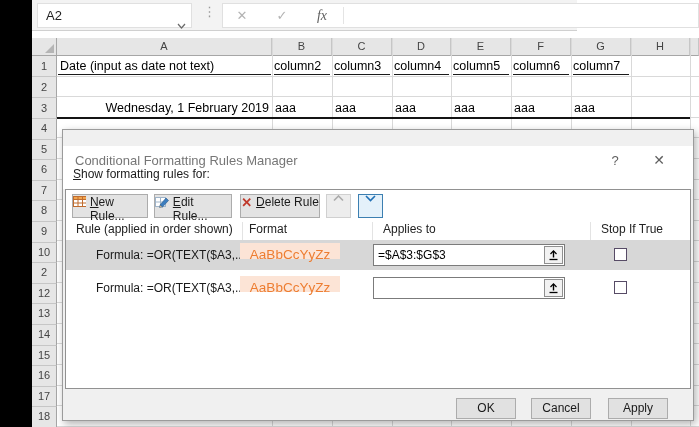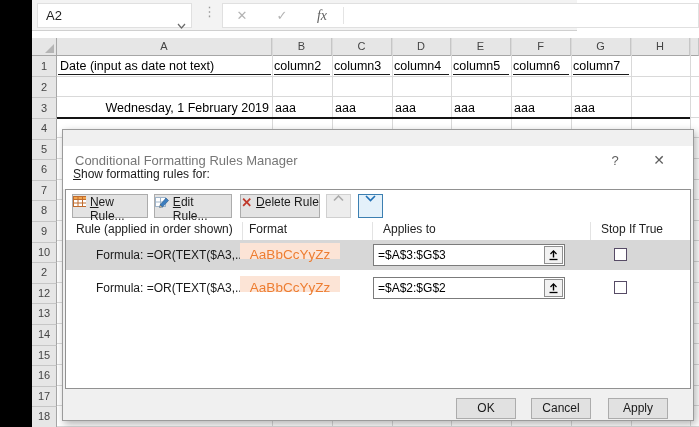--- a/index.html
+++ b/index.html
@@ -264,21 +264,20 @@
               </svg>
           </span>
         </span>
         <span class="cfcheck"></span>
       </div>
 
       <div class="rulerow" style="top:84px;height:28px;">
         <span class="rule-text" style="line-height:28px;">Formula: =OR(TEXT($A3,...</span>
         <span class="chip" style="top:2px;background:#fce4d6;color:#ed7d31;">AaBbCcYyZz</span>
         <span class="applies" style="top:3px;">
-          <input value="=$A$2:$G$2" style="">
           <span class="range-btn">
             <svg width="11" height="12">
                 <path d="M5.5 2 L5.5 8.5" stroke="#000" stroke-width="1.4"></path>
                 <path d="M2.5 5 L5.5 1.8 L8.5 5" fill="none" stroke="#000" stroke-width="1.2"></path>
                 <line x1="1.5" y1="10.5" x2="9.5" y2="10.5" stroke="#000" stroke-width="1.3"></line>
               </svg>
           </span>
         </span>
         <span class="cfcheck" style="top:7px;"></span>
       </div>

